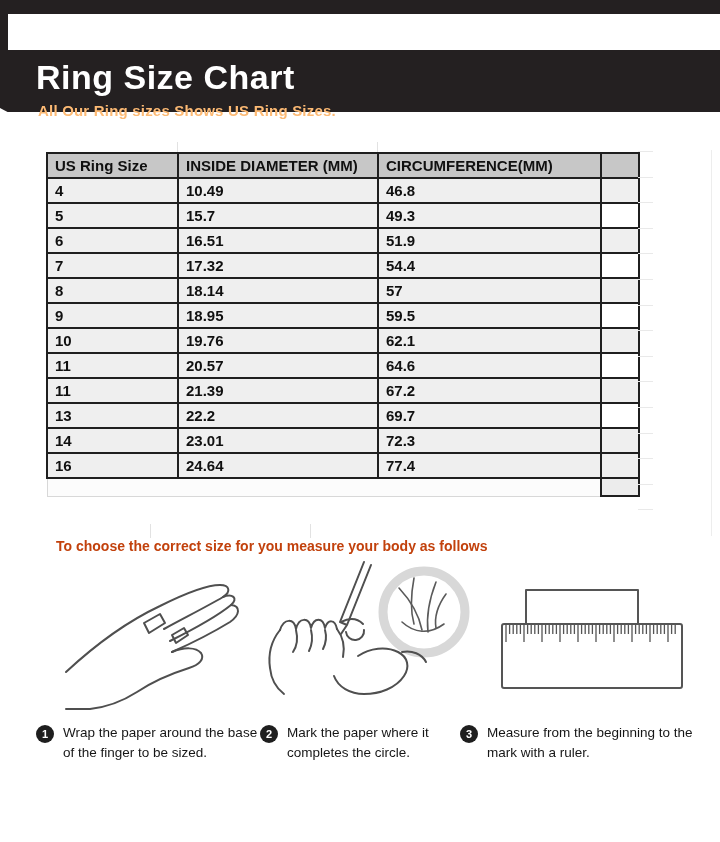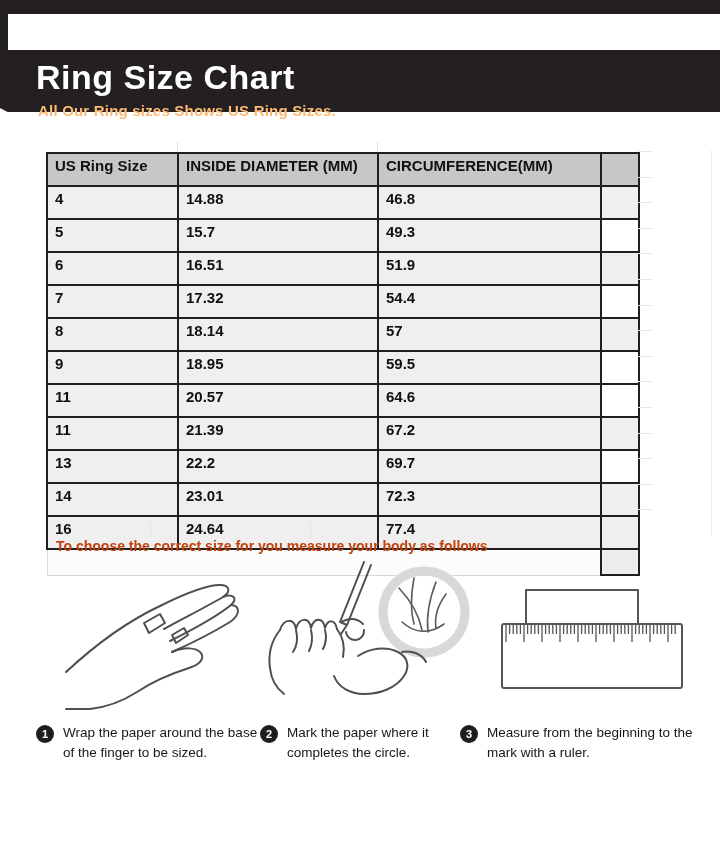--- a/index.html
+++ b/index.html
@@ -23,21 +23,21 @@
   .banner-wedge{
     position:absolute;left:0;top:58px;width:34px;height:30px;background:#ffffff;
     clip-path:polygon(0 0,100% 60%,0 100%);
   }
   .banner-notch{position:absolute;left:656px;top:80px;width:64px;height:7px;background:#ffffff;}
   
   .table-wrap{position:absolute;left:46px;top:152px;}
   table.size-table{border-collapse:collapse;table-layout:fixed;}
   .size-table th,.size-table td{
     border:2px solid #1f1f1f;font-size:15px;font-weight:bold;color:#101010;
-    padding:0 0 8px 7px;text-align:left;white-space:nowrap;overflow:hidden;
+    padding:0 0 0 7px;text-align:left;white-space:nowrap;overflow:hidden;
   }
   .size-table th{
     height:23px;background:var(--header-bg,#c7c7c7);
   }
   .size-table td{height:23px;background:var(--row-bg,#efefef);}
   .size-table td.stub-even{background:var(--row-bg,#efefef);padding:0;}
   .size-table td.stub-odd{background:#ffffff;padding:0;}
   .size-table th.stub{background:var(--header-bg,#c7c7c7);padding:0;}
   .size-table tr.footer-row td.main{
     height:16px;background:#fcfcfc;border:1px solid #d8d8d8;border-top:2px solid #1f1f1f;
@@ -92,21 +92,21 @@
         <tr>
             <th>US Ring Size</th>
             <th>INSIDE DIAMETER (MM)</th>
             <th>CIRCUMFERENCE(MM)</th>
             <th class="stub"></th>
           </tr>
       </thead>
       <tbody>
           <tr>
             <td class="main">4</td>
-            <td class="main">14.88</td>
+            <td class="main">10.49</td>
             <td class="main">46.8</td>
             <td class="stub-even"></td>
           </tr>
           <tr>
             <td class="main">5</td>
             <td class="main">15.7</td>
             <td class="main">49.3</td>
             <td class="stub-odd"></td>
           </tr>
           <tr>
@@ -125,20 +125,26 @@
             <td class="main">8</td>
             <td class="main">18.14</td>
             <td class="main">57</td>
             <td class="stub-even"></td>
           </tr>
           <tr>
             <td class="main">9</td>
             <td class="main">18.95</td>
             <td class="main">59.5</td>
             <td class="stub-odd"></td>
+          </tr>
+          <tr>
+            <td class="main">10</td>
+            <td class="main">19.76</td>
+            <td class="main">62.1</td>
+            <td class="stub-even"></td>
           </tr>
           <tr>
             <td class="main">11</td>
             <td class="main">20.57</td>
             <td class="main">64.6</td>
             <td class="stub-odd"></td>
           </tr>
           <tr>
             <td class="main">11</td>
             <td class="main">21.39</td>

